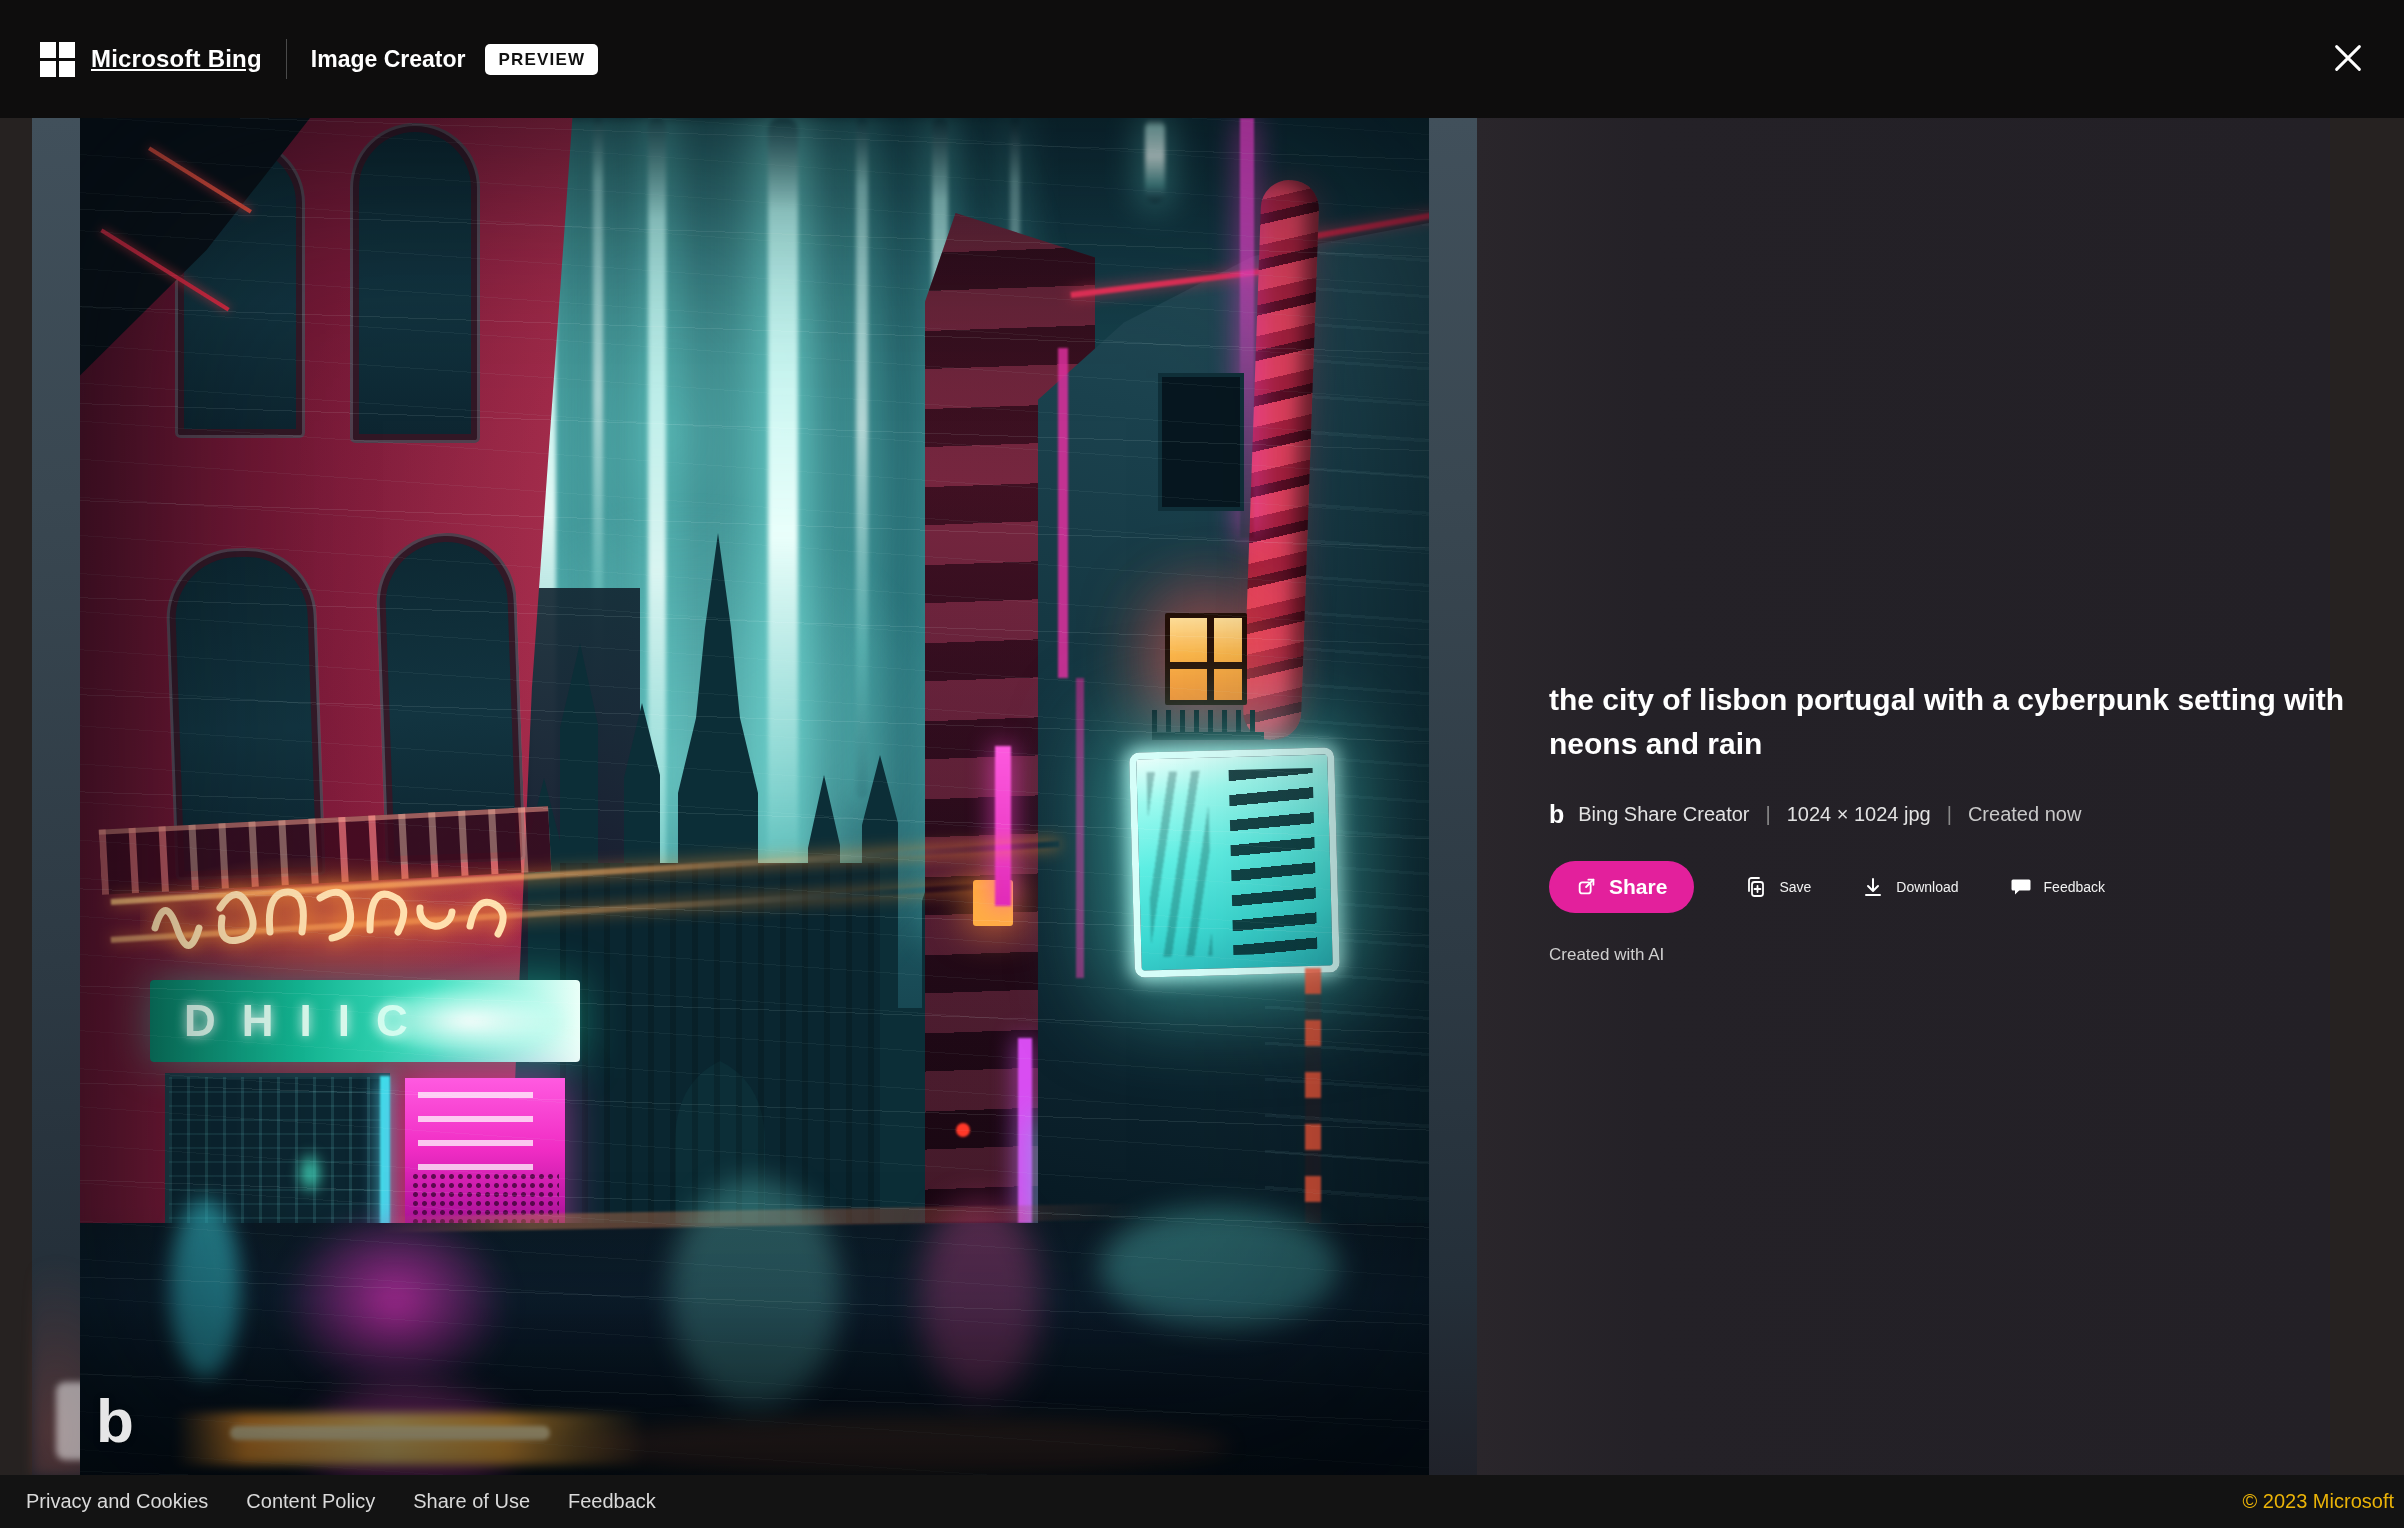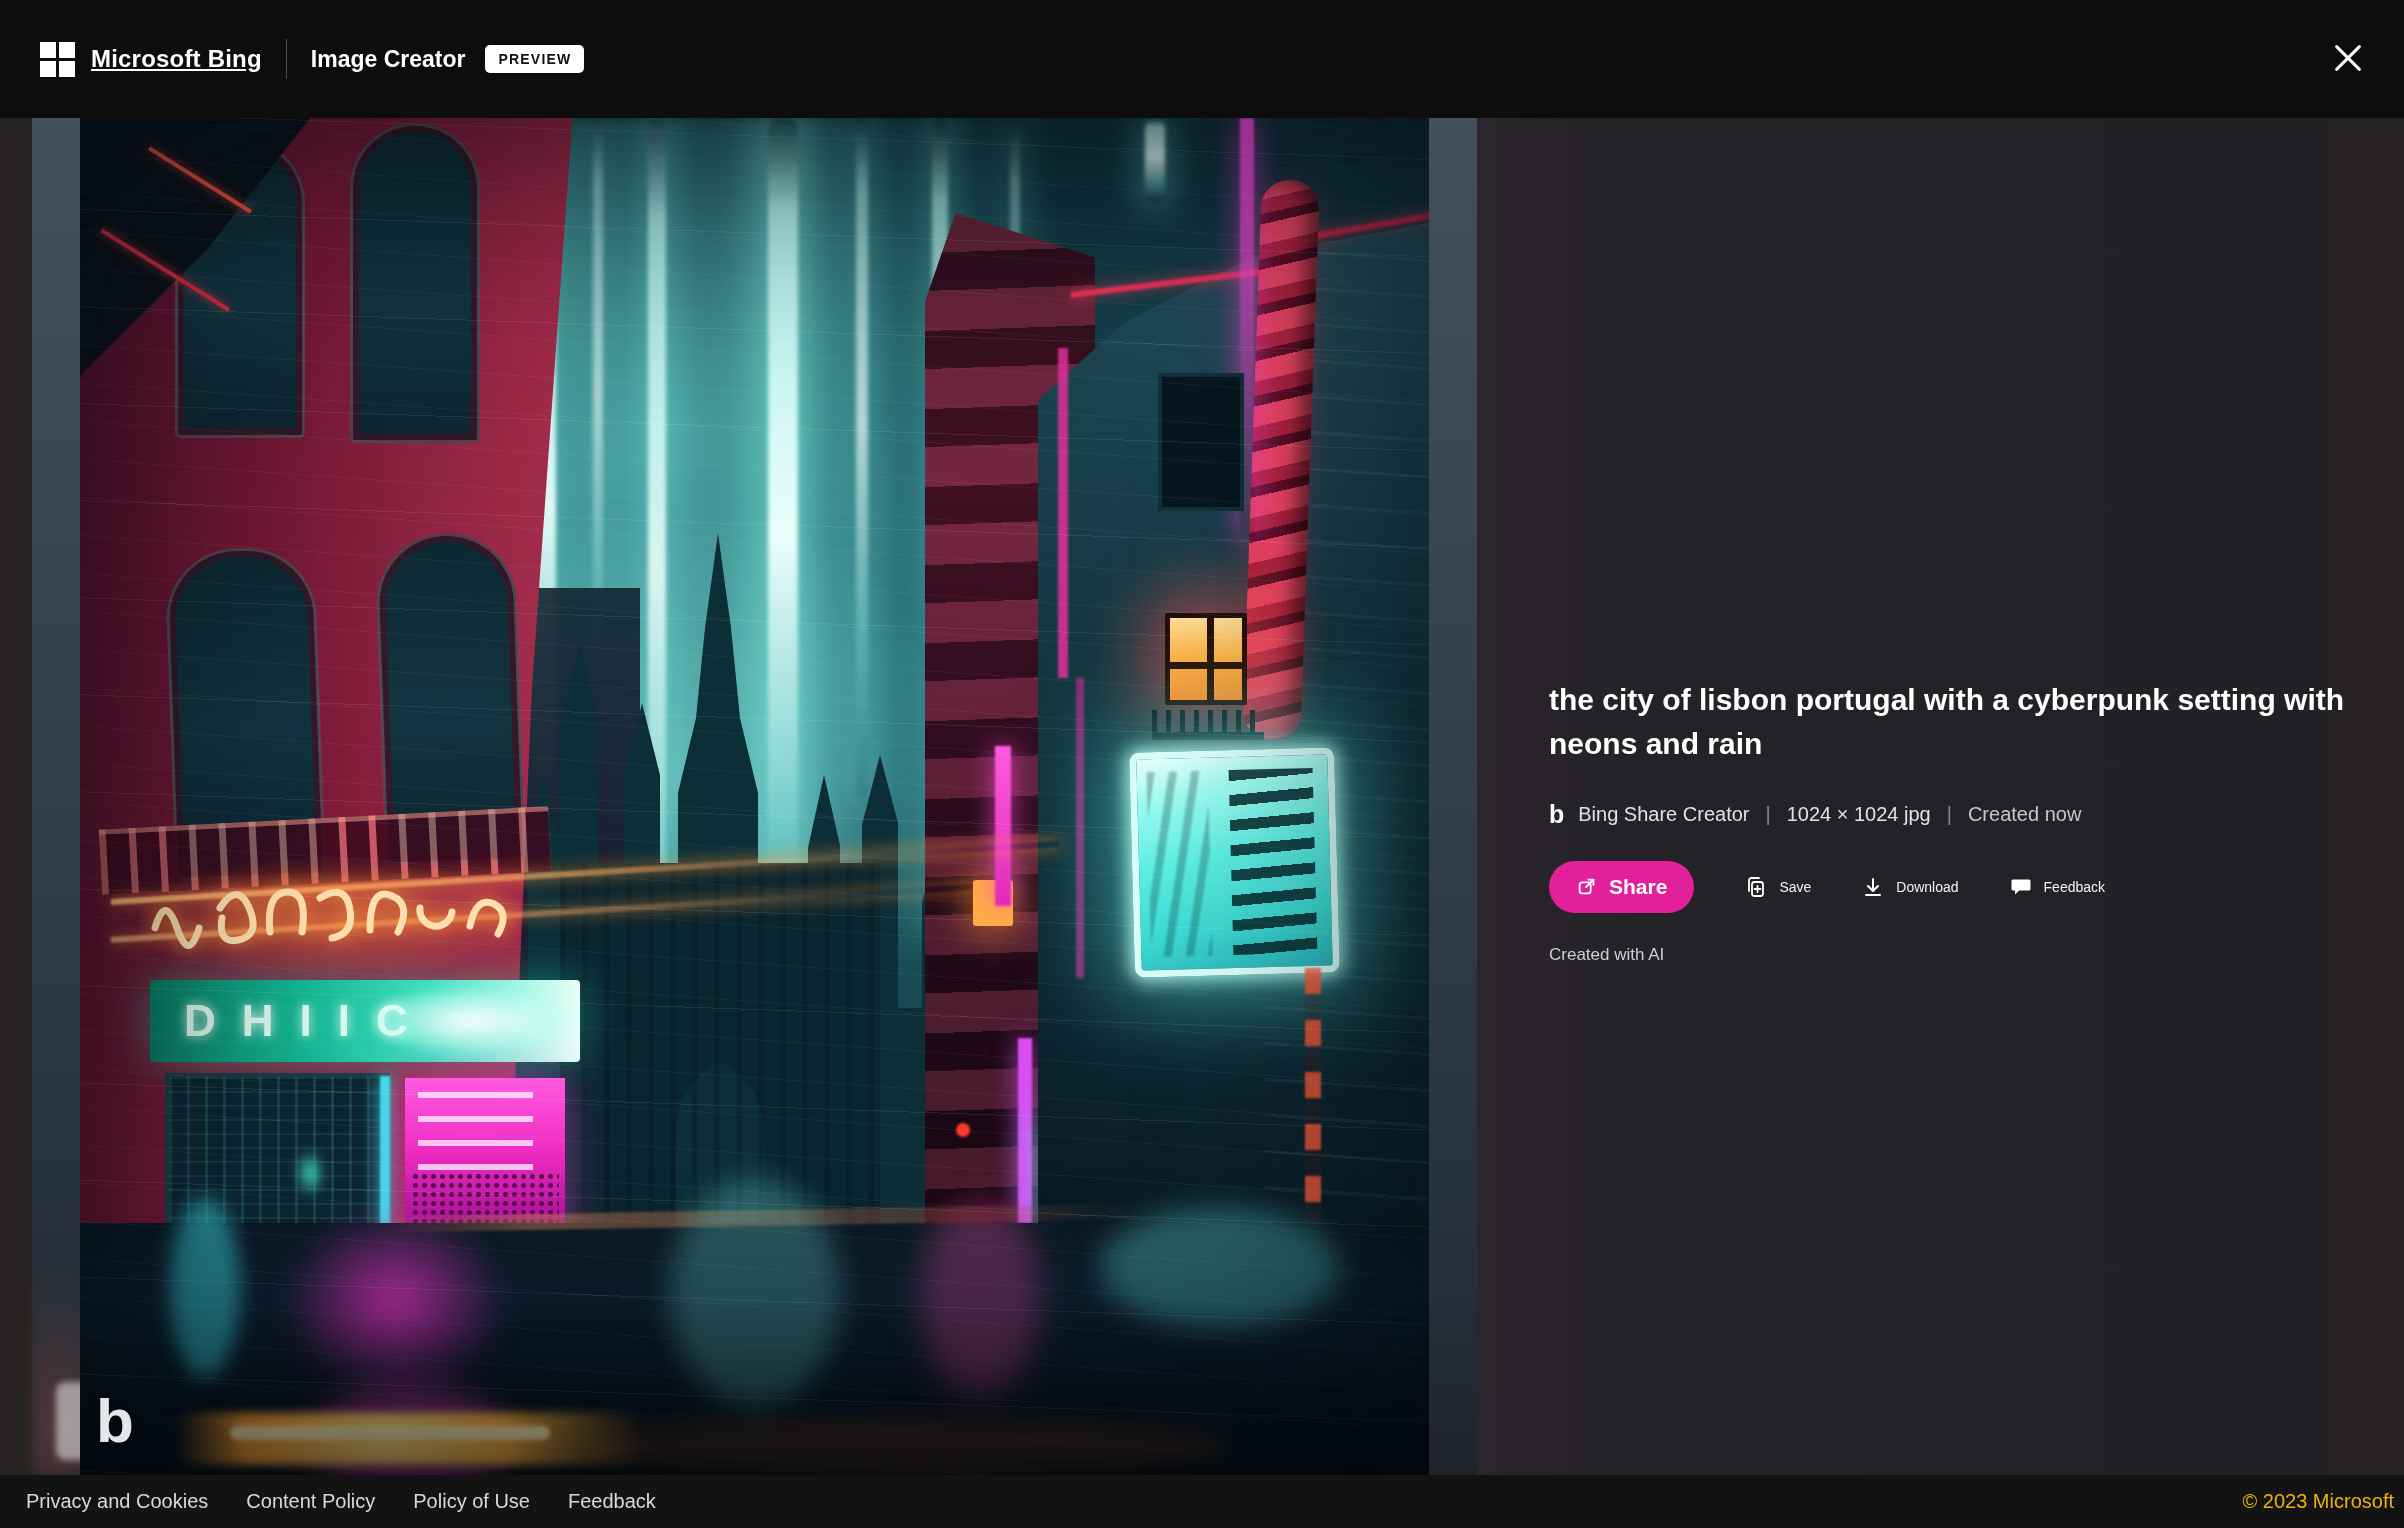--- a/index.html
+++ b/index.html
@@ -8,21 +8,21 @@
         -webkit-font-smoothing:antialiased;}
 
   
   .topbar{position:absolute;left:0;top:0;width:100%;height:118px;background:#0e0d0d;
           display:flex;align-items:center;padding-left:40px;box-sizing:border-box;z-index:40;}
   .mslogo{display:grid;grid-template-columns:16px 16px;grid-template-rows:16px 16px;gap:3px;margin-right:16px;}
   .mslogo span{background:#fff;display:block;}
   .brand{color:#fff;font-size:24px;font-weight:700;letter-spacing:.2px;text-decoration:underline;}
   .hdr-divider{width:1px;height:40px;background:#4a4a4a;margin:0 24px;}
   .appname{color:#fff;font-size:23px;font-weight:700;margin-right:20px;}
-  .badge{background:#fff;color:#111;font-size:14px;font-weight:700;letter-spacing:1.2px;
+  .badge{background:#fff;color:#111;font-size:17px;font-weight:700;letter-spacing:1.2px;
          padding:7px 13px;border-radius:5px;line-height:1;}
   .closebtn{position:absolute;right:32px;top:34px;width:48px;height:48px;display:flex;
             align-items:center;justify-content:center;cursor:pointer;background:none;border:none;z-index:50;}
 
   
   .backdrop{position:absolute;left:32px;top:118px;width:1445px;height:1357px;
             background:linear-gradient(180deg,#41505b 0%,#394751 28%,#2d3a44 62%,#242f39 86%,#20222a 100%);}
   .backdrop-blob{position:absolute;left:0;bottom:0;width:120px;height:220px;
             background:radial-gradient(ellipse at 20% 80%,rgba(190,90,80,.30),transparent 70%);filter:blur(6px);}
   .backdrop-mark{position:absolute;left:24px;top:1264px;width:38px;height:78px;border-radius:9px;
@@ -328,18 +328,18 @@
         <svg width="42" height="42" viewBox="0 0 24 24" fill="none" stroke="#fff" stroke-width="1.7" stroke-linecap="round">
           <path d="M5.5 5.5 L18.5 18.5 M18.5 5.5 L5.5 18.5"></path>
         </svg>
       </span>
     </button>
   </div>
 
   <div class="footer">
     <a>Privacy and Cookies</a>
     <a>Content Policy</a>
-    <a>Policy of Use</a>
+    <a>Share of Use</a>
     <a>Feedback</a>
     <span class="copyright">© 2023 Microsoft</span>
   </div>
 
 </div>
 
 </body></html>

